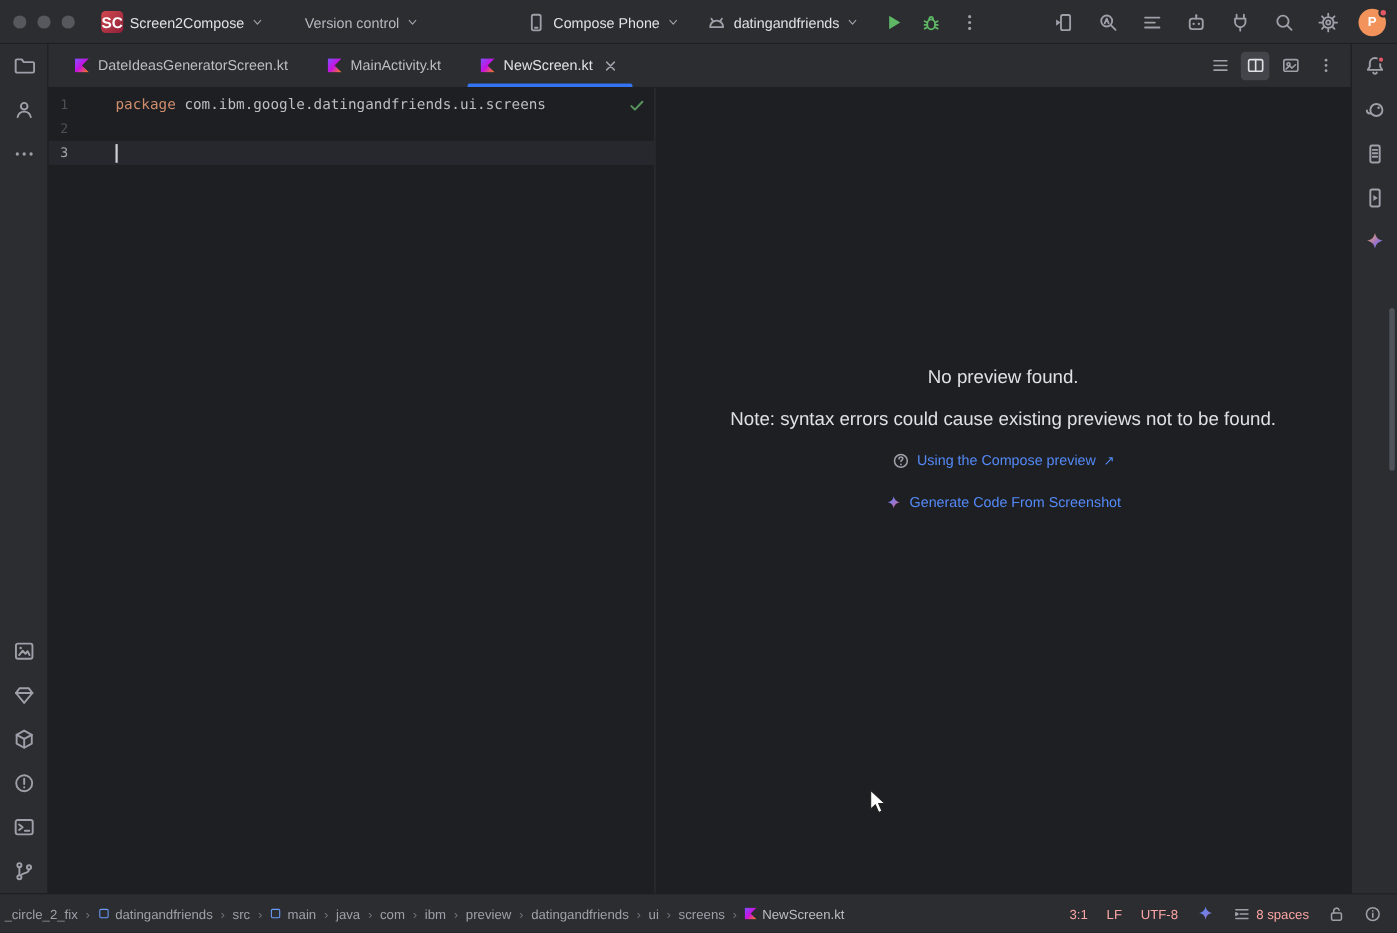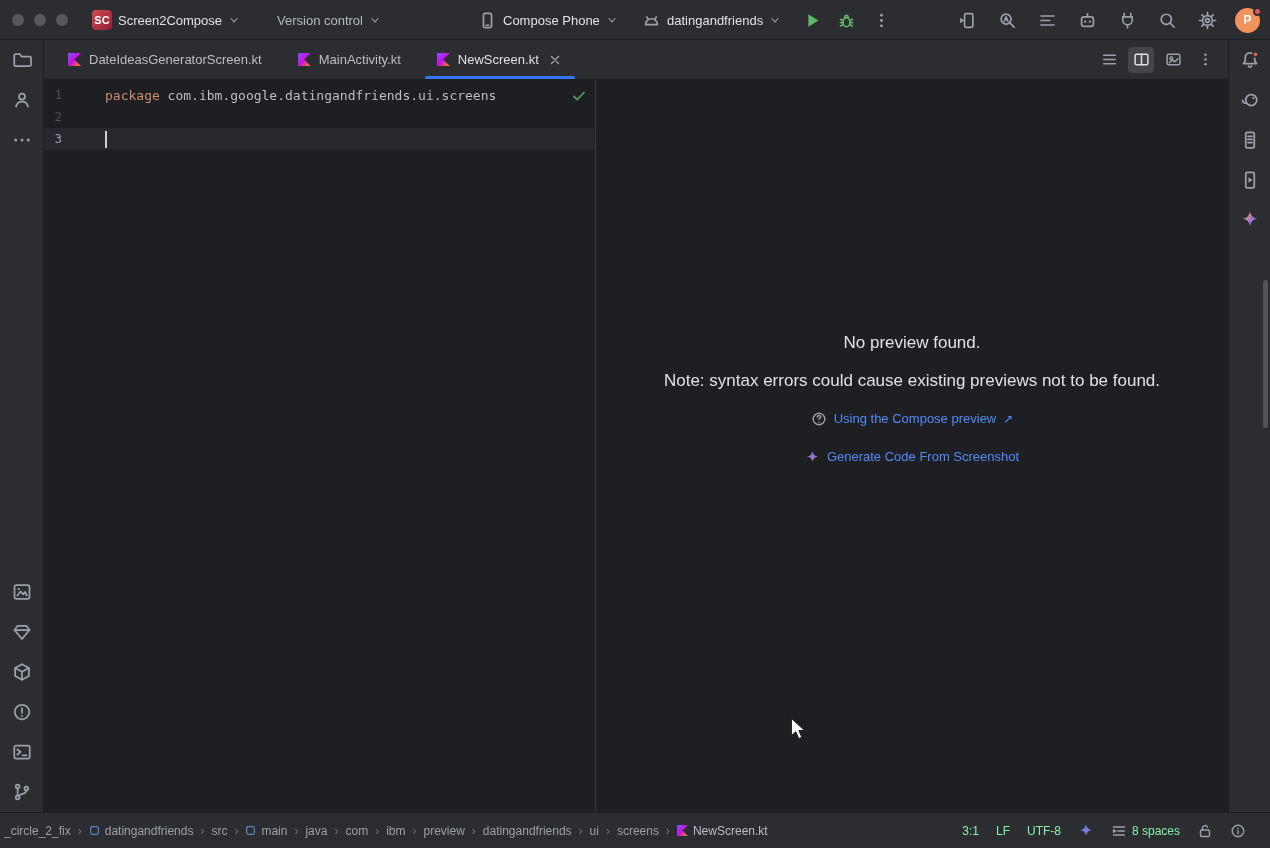--- a/index.html
+++ b/index.html
@@ -10,21 +10,21 @@
     font-size:13px; color:#dfe1e5; overflow:hidden;
   }
   .window { position:relative; width:1270px; height:848px; display:flex; flex-direction:column; background:#1e1f22; }
 
   
   .titlebar { position:relative; height:40px; background:#2b2d30; border-bottom:1px solid #1e1f22; flex:0 0 40px; }
   .tl-group { position:absolute; left:12px; top:14px; display:flex; gap:10px; }
   .tl { width:12px; height:12px; border-radius:50%; background:#56585e; }
   .tb-group { position:absolute; top:0; height:40px; display:flex; align-items:center; gap:6px; color:#dfe1e5; }
   .tb-group.dim { color:#b4b8bf; }
-  .sc-logo { width:20px; height:20px; border-radius:4px; background:linear-gradient(135deg,#d3494e,#8f1f3a); color:#fff; font-size:11px; font-weight:bold; display:flex; align-items:center; justify-content:center; letter-spacing:0; }
+  .sc-logo { width:20px; height:20px; border-radius:4px; background:linear-gradient(135deg,#d3494e,#8f1f3a); color:#fff; font-size:14px; font-weight:bold; display:flex; align-items:center; justify-content:center; letter-spacing:0; }
   .chev { width:12px; height:12px; color:#9da0a8; }
   .ticon { width:19px; height:19px; color:#9da0a8; display:block; }
   .tb-right { position:absolute; right:10px; top:0; height:40px; display:flex; align-items:center; gap:16px; }
   .tb-btn { width:24px; height:24px; display:flex; align-items:center; justify-content:center; border-radius:4px; }
   .avatar { position:relative; width:25px; height:25px; border-radius:50%; background:var(--avatar_orange,#f2935c); color:#fff; font-weight:bold; font-size:12px; display:flex; align-items:center; justify-content:center; }
   .avatar .dot { position:absolute; top:-1px; right:-2px; width:9px; height:9px; border-radius:50%; background:var(--error_red,#e55765); border:2px solid #2b2d30; }
   .run-green { color:var(--run_green,#5fb865); }
 
   
   .body-row { flex:1 1 auto; display:flex; min-height:0; }
@@ -68,28 +68,28 @@
 
   .preview-pane { position:relative; flex:1 1 auto; background:#1e1f22; }
   .preview-msgs { position:absolute; left:0; right:0; top:255px; display:flex; flex-direction:column; align-items:center; gap:22px; }
   .pline { color:#dfe1e5; font-size:17px; line-height:16px; }
   .plink { display:flex; align-items:center; gap:7px; color:var(--link,#548af7); font-size:13px; line-height:16px; cursor:pointer; }
   .plink .qicon { width:16px; height:16px; color:#9da0a8; }
   .plink .spk { width:15px; height:15px; }
   .ext { font-size:12px; }
 
   
-  .statusbar { flex:0 0 36px; height:36px; background:#2b2d30; border-top:1px solid #1e1f22; display:flex; align-items:center; padding:0 24px 0 4px; font-size:12px; color:#9da0a8; }
+  .statusbar { flex:0 0 36px; height:36px; background:#2b2d30; border-top:1px solid #1e1f22; display:flex; align-items:center; padding:0 14px 0 4px; font-size:12px; color:#9da0a8; }
   .crumbs { display:flex; align-items:center; gap:7px; min-width:0; overflow:hidden; white-space:nowrap; }
   .crumb { display:flex; align-items:center; gap:5px; color:#9da0a8; cursor:pointer; }
   .crumb.file { color:#bcbec4; }
   .crumb .kticon { width:11px; height:11px; flex:0 0 11px; }
   .sep { color:#6f737a; font-size:12px; }
   .modicon { width:11px; height:11px; color:#6b9bfa; display:block; }
-  .sb-right { margin-left:auto; display:flex; align-items:center; gap:17px; color:#86efac; }
+  .sb-right { margin-left:auto; display:flex; align-items:center; gap:17px; color:#fca5a5; }
   .sb-item { display:flex; align-items:center; gap:5px; cursor:pointer; }
   .sb-ic { width:16px; height:16px; color:#9da0a8; display:block; }
 
   .cursor { position:absolute; left:788px; top:717px; width:17px; height:24px; pointer-events:none; z-index:50; }
 
   svg { display:block; }
   .st { fill:none; stroke:currentColor; stroke-width:1.4; stroke-linecap:round; stroke-linejoin:round; }
   .fl { fill:currentColor; stroke:none; }
 </style>
 </head>

